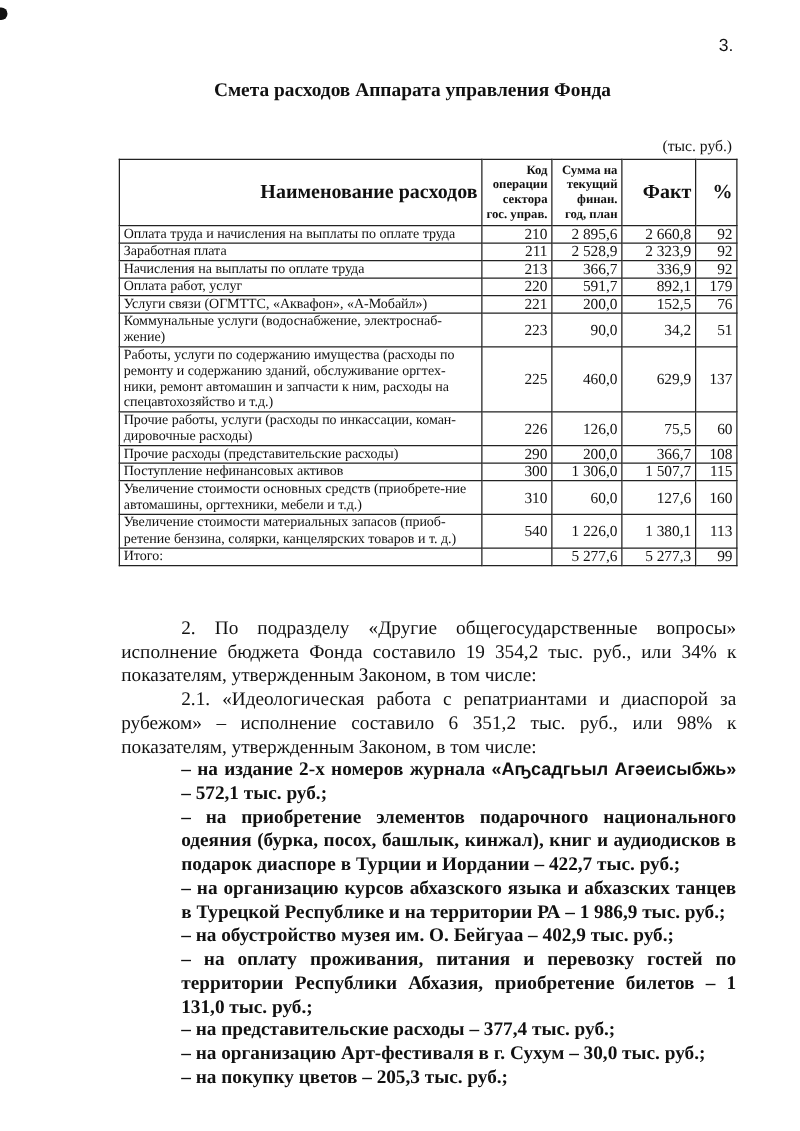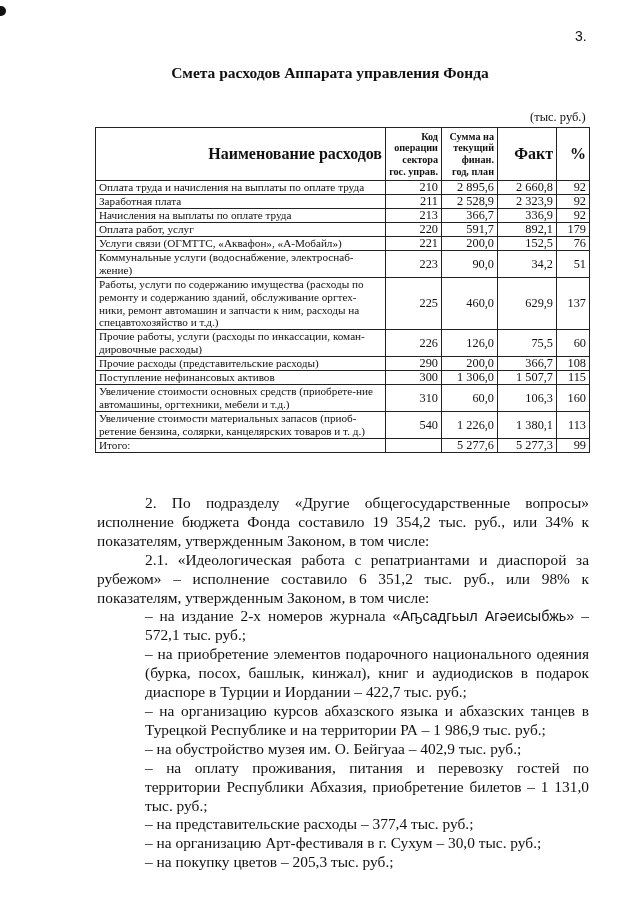--- a/index.html
+++ b/index.html
@@ -25,21 +25,21 @@
   table.budget td.num { text-align: right; font-size: 12.3px; }
   table.budget td.name { text-align: left; }
   table.budget tr.total td { font-weight: normal; }
   .body-text {
     position: absolute; left: 97px; top: 494px; width: 492px;
     font-size: 15.4px; line-height: 18.9px; text-align: justify;
   }
   .body-text p { margin: 0; }
   .indent { text-indent: 48px; }
   .bullets { padding-left: 48px; }
-  .bullets p { margin: 0; }
+  .bullets p { margin: 0; font-weight: bold; }
   .sans { font-family: "Liberation Sans", sans-serif; font-size: 14.4px; }
 </style>
 </head>
 <body>
 
 <div class="edge-mark"></div>
 <div class="page-num">3.</div>
 
 <div class="title">
   <div>Смета расходов Аппарата управления Фонда</div>
@@ -132,21 +132,21 @@
       <td class="name">Поступление нефинансовых активов</td>
       <td class="num">300</td>
       <td class="num">1 306,0</td>
       <td class="num">1 507,7</td>
       <td class="num">115</td>
     </tr>
     <tr style="height:27px">
       <td class="name">Увеличение стоимости основных средств (приобрете-ние автомашины, оргтехники, мебели и т.д.)</td>
       <td class="num">310</td>
       <td class="num">60,0</td>
-      <td class="num">106,3</td>
+      <td class="num">127,6</td>
       <td class="num">160</td>
     </tr>
     <tr style="height:27px">
       <td class="name">Увеличение стоимости материальных запасов (приоб-ретение бензина, солярки, канцелярских товаров и т. д.)</td>
       <td class="num">540</td>
       <td class="num">1 226,0</td>
       <td class="num">1 380,1</td>
       <td class="num">113</td>
     </tr>
     <tr class="total" style="height:14px">

